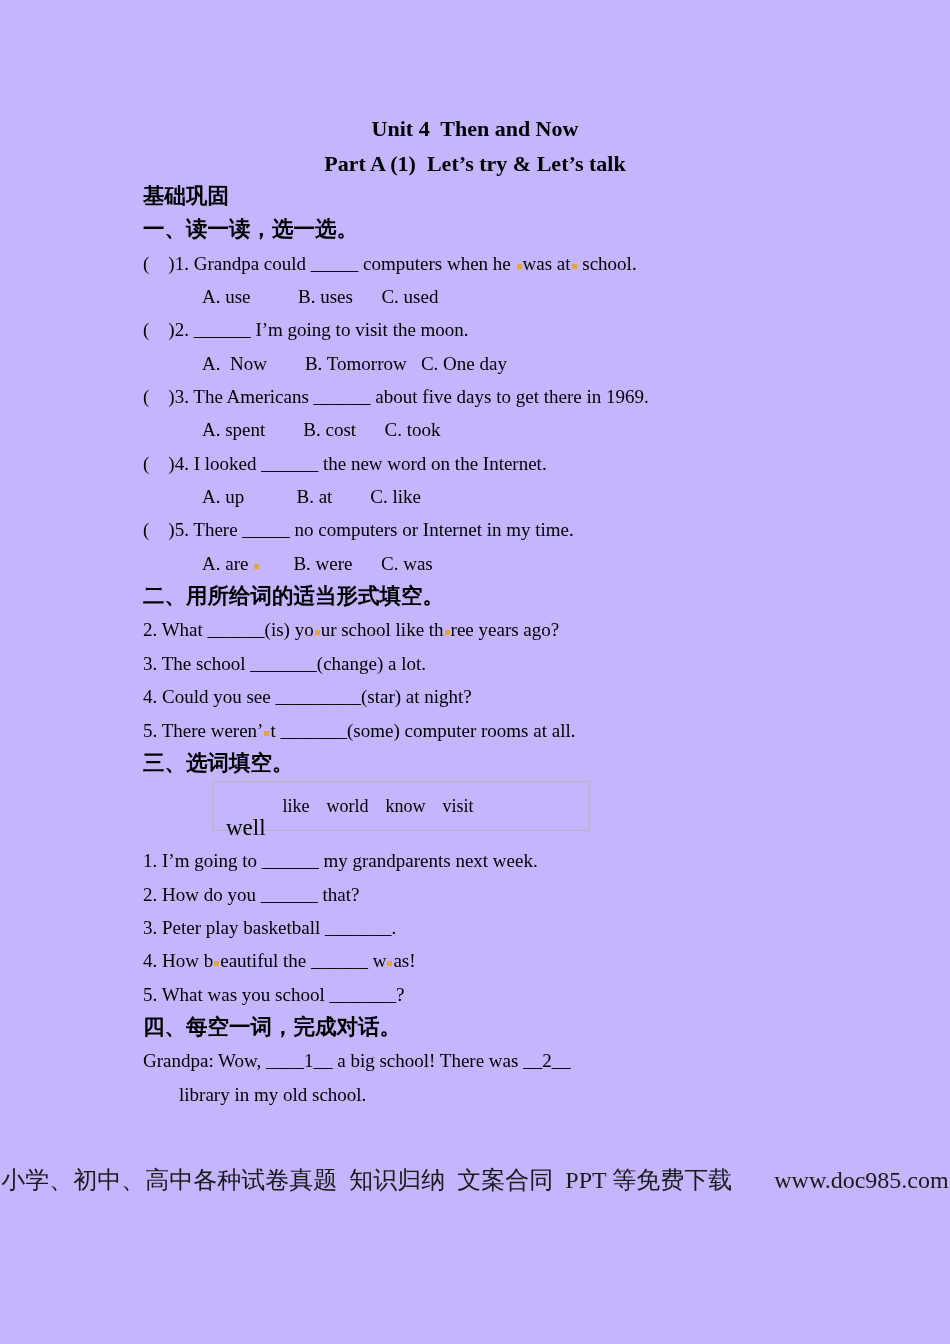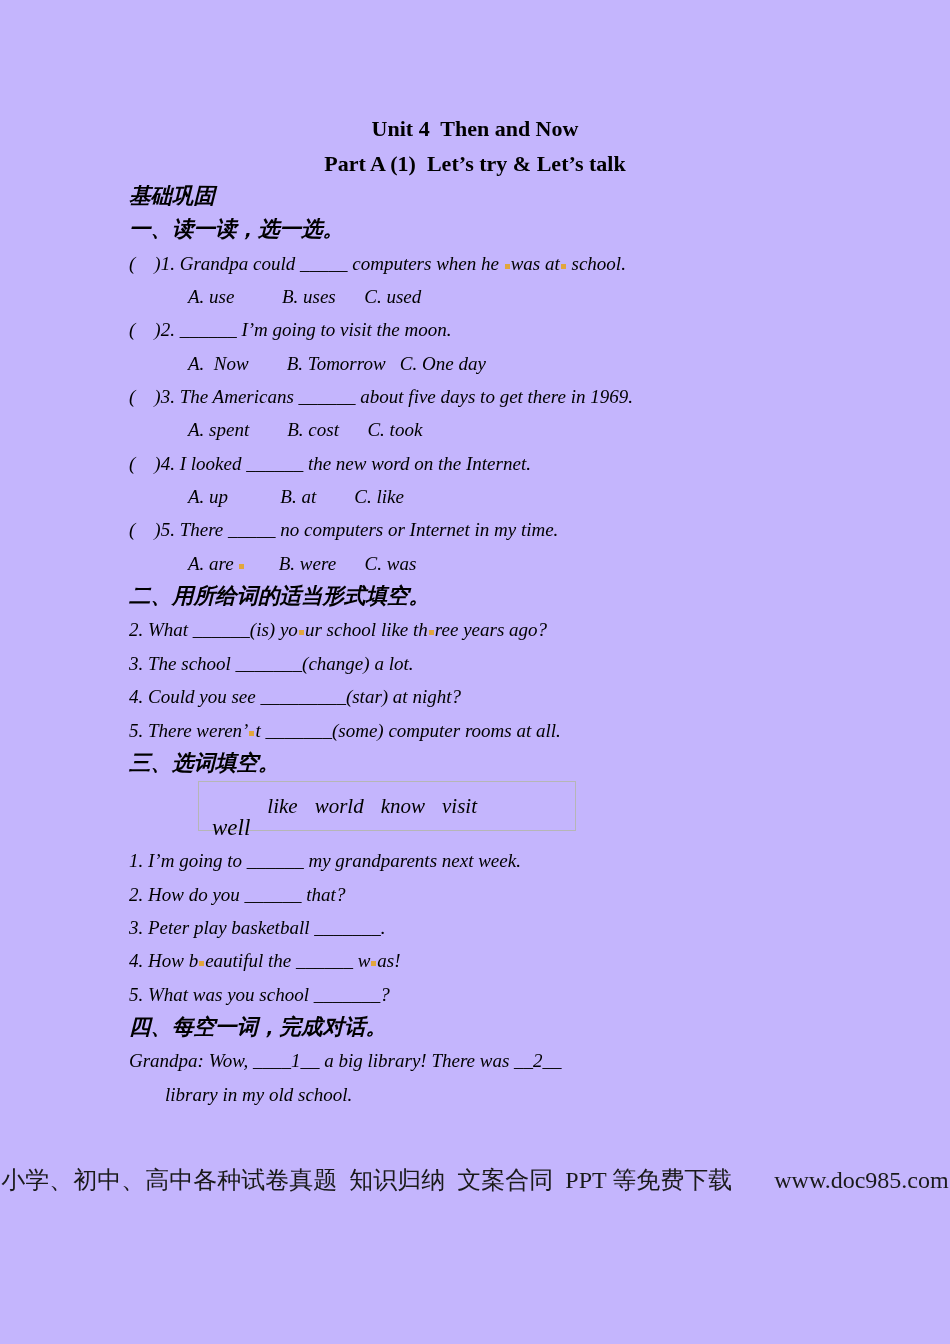--- a/index.html
+++ b/index.html
@@ -12,40 +12,40 @@
     overflow: hidden;
   }
   .page { position: absolute; inset: 0; background: #c4b5fd; }
   .doc-title, .doc-subtitle {
     position: absolute; left: 0; width: 950px;
     text-align: center; font-weight: bold; font-size: 22px;
     line-height: 33px; white-space: pre;
   }
   .doc-title { top: 112px; }
   .doc-subtitle { top: 147px; }
-  .content { position: absolute; left: 129px; top: 180px; width: 770px; font-style: italic; }
+  .content { position: absolute; left: 143px; top: 180px; width: 770px; }
   .line {
     font-size: 19px; line-height: 33.35px; height: 33.35px;
     white-space: pre;
   }
   .line.bold { font-weight: bold; font-size: 21.5px; }
   .line.opt { padding-left: 59px; }
   .line.indent { padding-left: 36px; }
   .dot {
     display: inline-block; width: 5px; height: 5px;
     background: #e2a63c; margin: 0 1px 1px 1px;
   }
   .wordbox {
     margin-left: 69px; margin-top: 1px; margin-bottom: 13px;
     width: 378px; height: 50px;
     border: 1px solid #b6b6b6;
     display: flex; align-items: center;
     padding-left: 13px;
   }
-  .word { font-size: 21px; margin-right: 17px; }
+  .word { font-size: 18px; margin-right: 17px; }
   .word-small { font-size: 23px; margin-top: 43px; }
   .footer {
     position: absolute; top: 1164px; left: 0; width: 950px;
     text-align: center; font-size: 24px; line-height: 33px;
     white-space: pre; color: #1a1a1a;
   }
   .footer-url { margin-left: 42px; }
 </style>
 </head>
 <body>
@@ -78,17 +78,17 @@
         <span class="word">world</span>
         <span class="word">know</span>
         <span class="word">visit</span>
       </div>
       <div class="line text"><span>1. I’m going to ______ my grandparents next week.</span></div>
       <div class="line text"><span>2. How do you ______ that?</span></div>
       <div class="line text"><span>3. Peter play basketball _______.</span></div>
       <div class="line text"><span>4. How b</span><span class="dot" style="background: rgb(226, 166, 60);"></span><span>eautiful the ______ w</span><span class="dot" style="background: rgb(226, 166, 60);"></span><span>as!</span></div>
       <div class="line text"><span>5. What was you school _______?</span></div>
       <div class="line bold"><span>四、每空一词，完成对话。</span></div>
-      <div class="line text"><span>Grandpa: Wow, ____1__ a big library! There was __2__</span></div>
+      <div class="line text"><span>Grandpa: Wow, ____1__ a big school! There was __2__</span></div>
       <div class="line indent"><span>library in my old school.</span></div>
     </div>
   <div class="footer"><span>小学、初中、高中各种试卷真题  知识归纳  文案合同  PPT 等免费下载</span><span class="footer-url">www.doc985.com</span></div>
 </div>
 
 </body></html>

